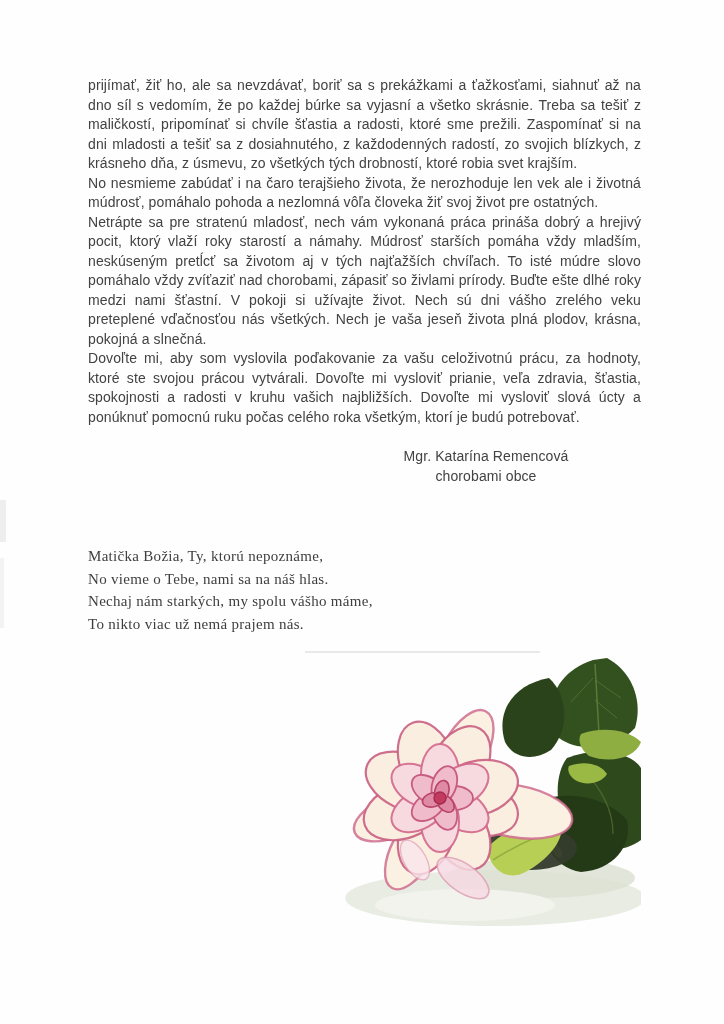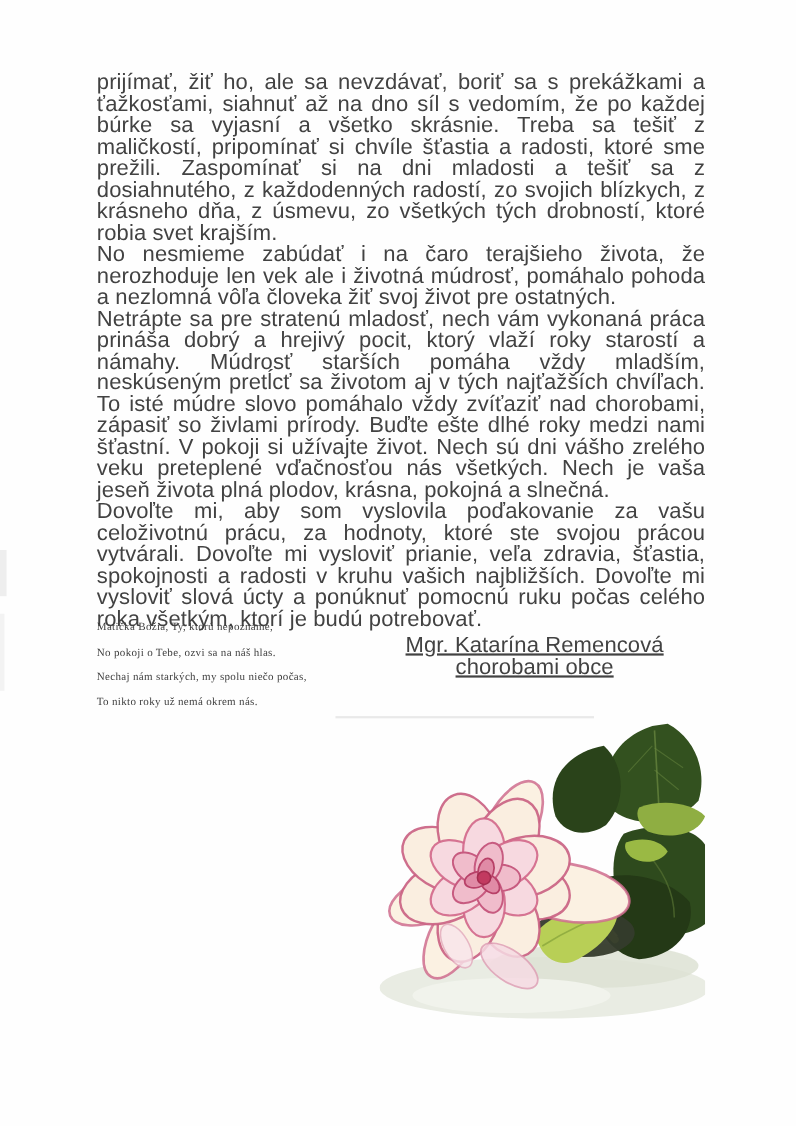--- a/index.html
+++ b/index.html
@@ -13,51 +13,50 @@
     height: 1024px;
     background: #fefefe;
     overflow: hidden;
     font-family: "Liberation Sans", sans-serif;
     color: #424242;
   }
   
   .text-block {
     position: absolute;
     left: 88px;
-    top: 66px;
+    top: 76px;
     width: 553px;
-    font-size: 20px;
+    font-size: 14px;
     line-height: 19.5px;
     letter-spacing: 0.1px;
   }
   .text-block p {
     margin: 0;
     text-align: justify;
   }
   .p1 { margin-bottom: 13px; }
   .p2 { margin-bottom: 9px; }
   .p3 { margin-bottom: 6px; }
   .p4 { margin-bottom: 0; }
   .p5 { margin-bottom: 0; }
   
   .signature {
-    margin-top: 5px;
+    margin-top: 20px;
     margin-left: 253px;
     width: 290px;
     text-align: center;
     line-height: 19.5px;
-    text-decoration: underline;
   }
   
   .poem {
     position: absolute;
     left: 88px;
-    top: 560px;
+    top: 545px;
     font-family: cursive;
-    font-size: 10px;
+    font-size: 15px;
     line-height: 22.5px;
     color: #3e3e3e;
     letter-spacing: 0.3px;
   }
   .poem div { white-space: nowrap; }
   
   .scan-line {
     position: absolute;
     left: 305px;
     top: 651px;
@@ -91,23 +90,23 @@
     <p class="p4">Dovoľte mi, aby som vyslovila poďakovanie za vašu celoživotnú prácu, za hodnoty, ktoré ste svojou prácou vytvárali. Dovoľte mi vysloviť prianie, veľa zdravia, šťastia, spokojnosti a radosti v kruhu vašich najbližších. Dovoľte mi vysloviť slová úcty a ponúknuť pomocnú ruku počas celého roka všetkým, ktorí je budú potrebovať.</p>
 
     <div class="signature">
       <div>Mgr. Katarína Remencová</div>
       <div>chorobami obce</div>
     </div>
   </div>
 
   <div class="poem">
     <div>Matička Božia, Ty, ktorú nepoznáme,</div>
-    <div>No pokoji o Tebe, ozvi sa na náš hlas.</div>
-    <div>Nechaj nám starkých, my spolu niečo počas,</div>
-    <div>To nikto roky už nemá okrem nás.</div>
+    <div>No vieme o Tebe, nami sa na náš hlas.</div>
+    <div>Nechaj nám starkých, my spolu vášho máme,</div>
+    <div>To nikto viac už nemá prajem nás.</div>
   </div>
 
   <div class="scan-line"></div>
   <div class="edge-speck speck-a"></div>
   <div class="edge-speck speck-b"></div>
 
   <div class="rose-photo">
     <svg width="296" height="285" viewBox="0 0 296 285" xmlns="http://www.w3.org/2000/svg">
 
       <ellipse cx="150" cy="248" rx="150" ry="28" fill="#e9ece3"></ellipse>

